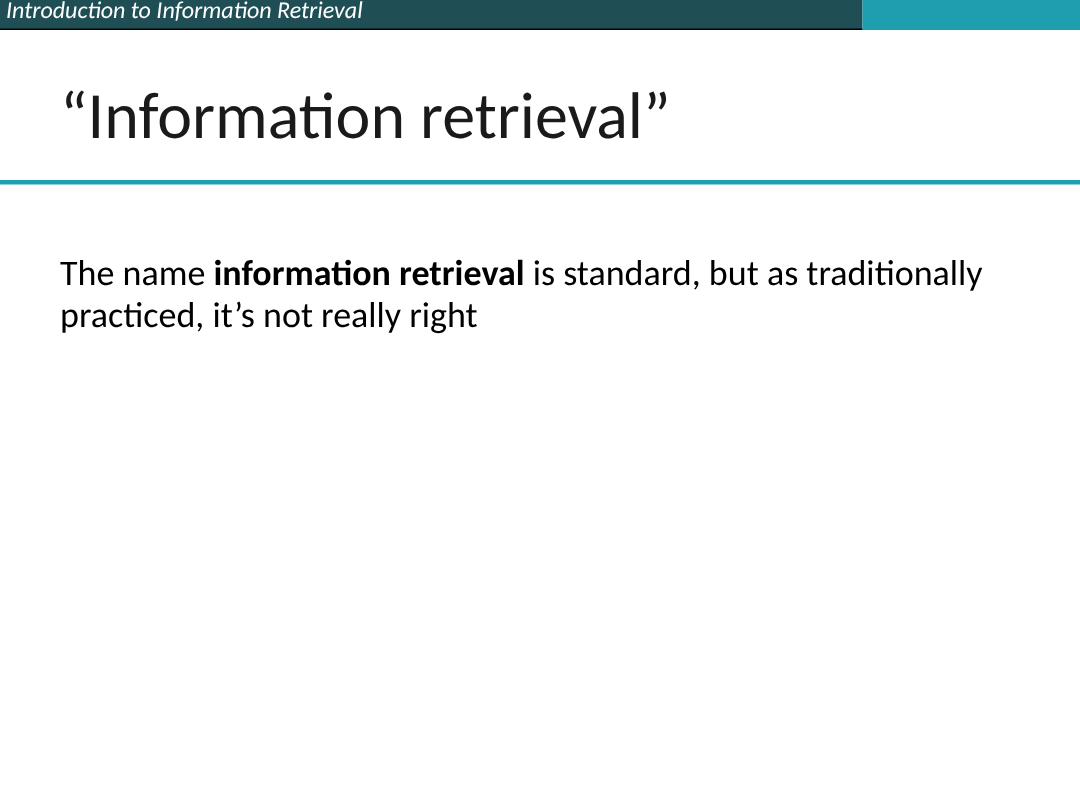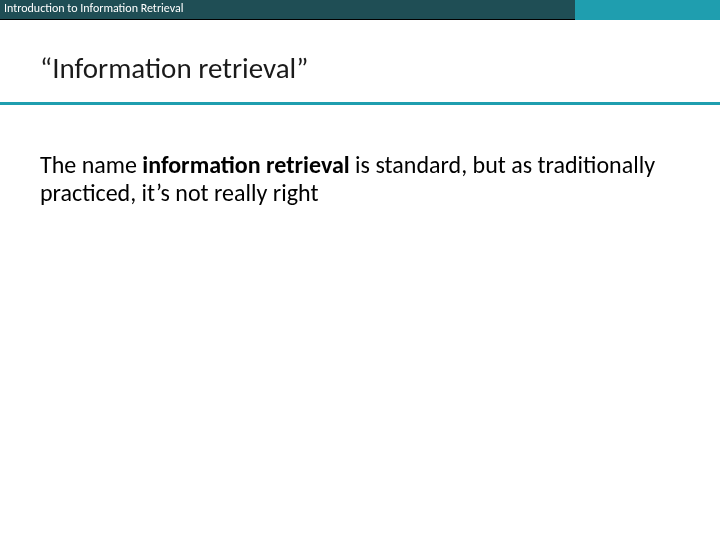--- a/index.html
+++ b/index.html
@@ -13,34 +13,35 @@
   }
   .header-bar {
     display: flex;
     height: 20px;
     width: 100%;
   }
   .header-dark {
     background: #1f4e55;
     flex: 0 0 575px;
     color: #ffffff;
-    font-size: 12px;
+    font-size: 16px;
+    font-style: italic;
     padding-left: 4px;
     line-height: 16px;
     border-bottom: 1px solid #000;
   }
   .header-teal {
     background: #1f9eaf;
     flex: 1;
   }
   .title-wrap {
     padding: 30px 0 10px 40px;
   }
   .title {
-    font-size: 29px;
+    font-size: 44px;
     color: #1a1a1a;
     font-weight: 400;
   }
   .divider {
     height: 3px;
     background: #1f9eaf;
     width: 100%;
     margin-top: 6px;
   }
   .content {

